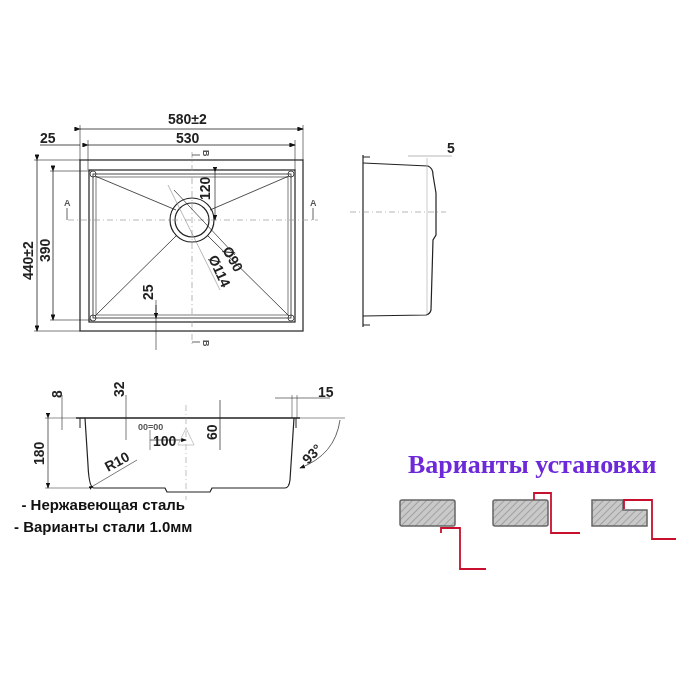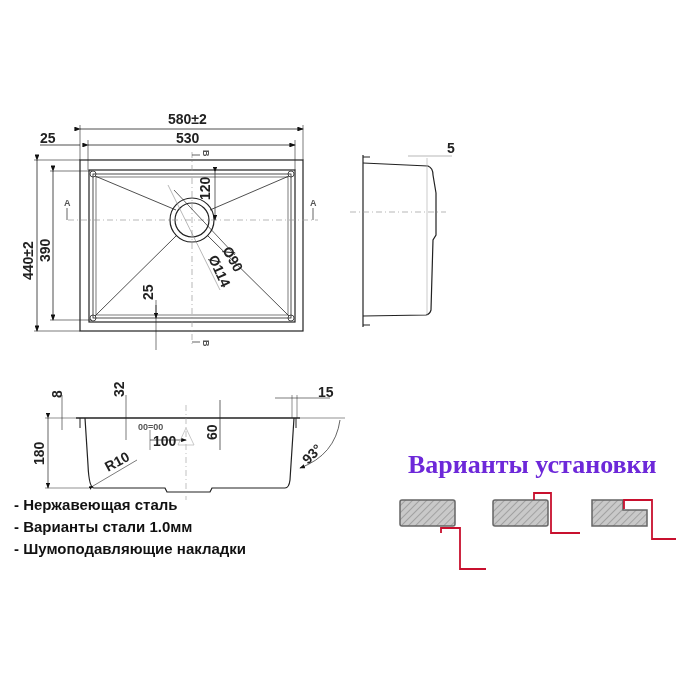--- a/index.html
+++ b/index.html
@@ -1,21 +1,21 @@
 <!DOCTYPE html>
 <html><head>
 <meta charset="utf-8">
 <style>
   html, body { margin:0; padding:0; background:#ffffff; }
   #canvas { position:relative; width:700px; height:588px; background:#fff; overflow:hidden;font-weight:bold; }
   svg { position:absolute; left:0; top:0; }
   .dim { font-family:"Liberation Sans", sans-serif; font-size:14px; fill:#222; }
   .small { font-family:"Liberation Sans", sans-serif; font-size:9px; fill:#555; }
   .features { position:absolute; left:14px; top:494px; font-family:"Liberation Sans", sans-serif; font-size:15px; color:#111; line-height:22px; }
-  .features div { white-space:nowrap; }
+  .features div { white-space:nowrap;text-align:center; }
   .inst-title { position:absolute; left:396px; top:450px; font-family:"Liberation Serif", serif; font-size:26px; color:#6d28d9; white-space:nowrap;margin-left:12px; }
 </style>
 </head>
 <body>
 
 <div id="canvas">
 <svg width="700" height="700" viewBox="0 0 700 700">
   <defs>
     <pattern id="hatch" width="5" height="5" patternUnits="userSpaceOnUse" patternTransform="rotate(45)">
       <rect width="5" height="5" fill="#c9c9c9"></rect>
@@ -159,17 +159,16 @@
     <g>
       <path d="M592,500 L623,500 L623,510 L647,510 L647,526 L592,526 Z" fill="url(#hatch)" stroke="#666" stroke-width="1.5"></path>
       <polyline points="624,509 624,500 652,500 652,539 676,539" fill="none" stroke="#c8102e" stroke-width="1.8"></polyline>
     </g>
   </g>
 </svg>
 
 <div class="features">
   <div>- Нержавеющая сталь</div>
   <div>- Варианты стали 1.0мм</div>
-  <div>- Шумоподавляющие накладки</div>
 </div>
 
 <div class="inst-title">Варианты установки</div>
 </div>
 
 </body></html>

